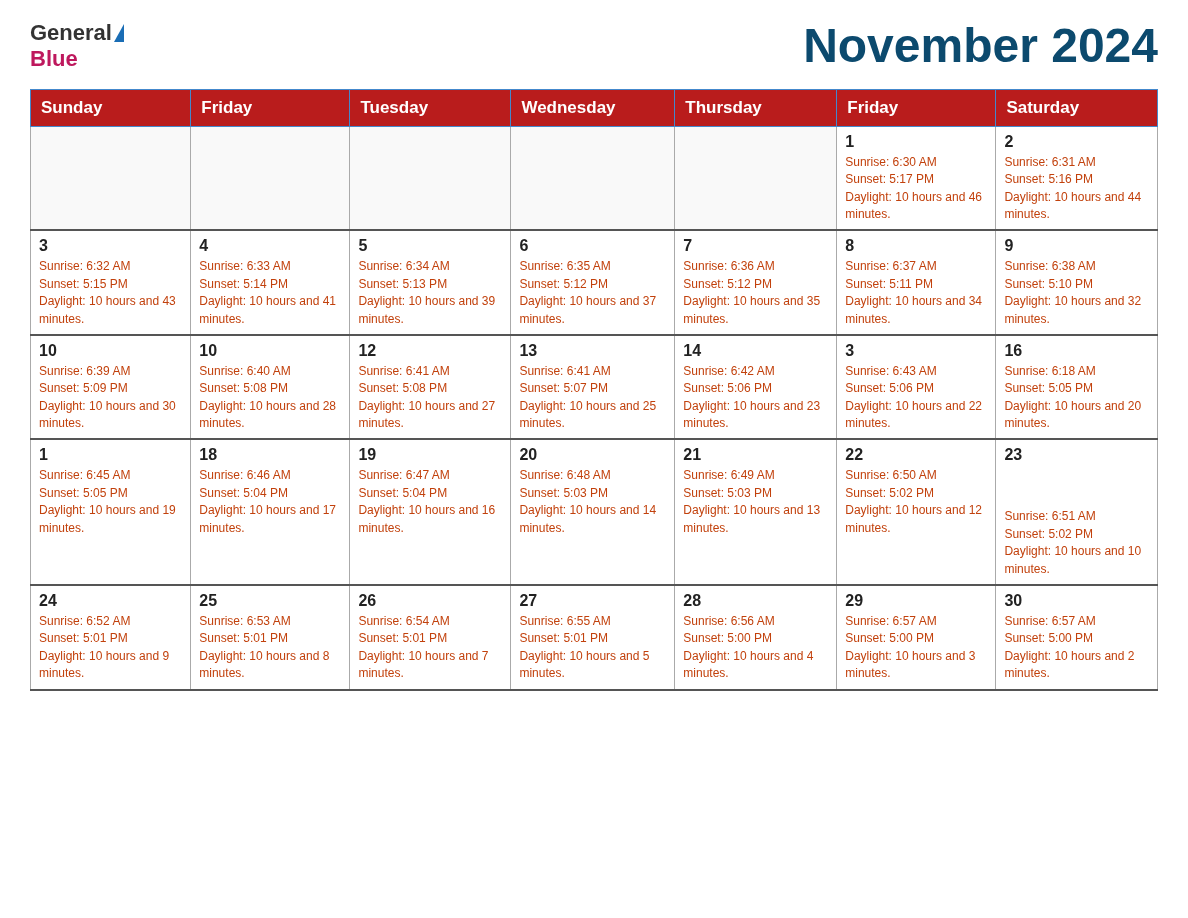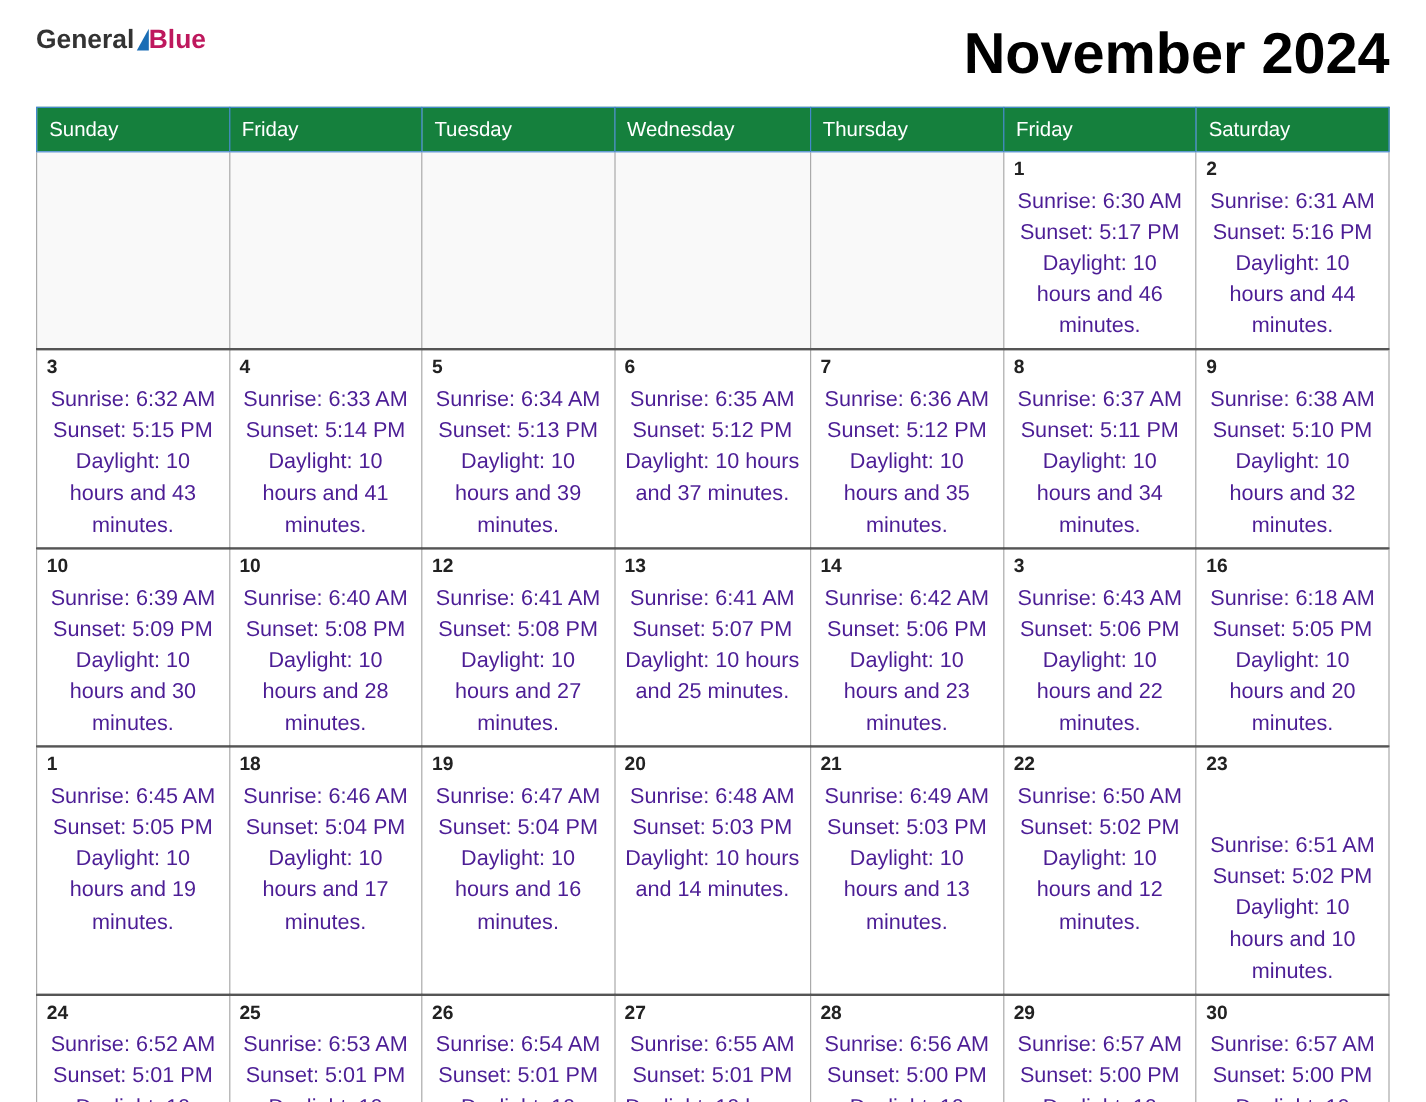--- a/index.html
+++ b/index.html
@@ -30,52 +30,52 @@
       width: 0;
       height: 0;
       border-left: 10px solid transparent;
       border-bottom: 18px solid #1a6db5;
       margin-left: 2px;
       display: inline-block;
       vertical-align: middle;
     }
     .logo-wrapper {
       display: flex;
-      flex-direction: row;
+      flex-direction: column;
       align-items: flex-start;
     }
     .logo-top-row {
       display: flex;
       align-items: center;
     }
     .title-block {
       text-align: right;
     }
     .title-block h1 {
       font-size: 48px;
       font-weight: bold;
-      color: #000000;
+      color: #0c4a6e;
       line-height: 1.1;
     }
     .title-block h2 {
       font-size: 22px;
       font-weight: normal;
       color: #444;
       margin-top: 4px;
     }
     .calendar {
       width: 100%;
       border-collapse: collapse;
       border: 1px solid #555;
     }
     .calendar thead tr th {
-      background-color: #15803d;
+      background-color: #b91c1c;
       color: #fff;
       font-size: 17px;
-      font-weight: normal;
+      font-weight: bold;
       padding: 8px 10px;
       text-align: left;
       border: 1px solid #4488cc;
     }
     .calendar tbody tr td {
       vertical-align: top;
       padding: 6px 8px;
       border: 1px solid #aaa;
       width: 170px;
       min-height: 90px;
@@ -86,24 +86,23 @@
       border-bottom: 2px solid #555;
     }
     .day-number {
       font-size: 16px;
       font-weight: bold;
       color: #222;
       display: block;
       margin-bottom: 3px;
     }
     .day-info {
-      font-size: 18px;
-      color: #4c1d95;
+      font-size: 12px;
+      color: #c2410c;
       line-height: 1.45;
-      text-align: center;
     }
     .empty-cell {
       background: #f9f9f9;
     }
   </style>
 </head>
 <body>
 
 <div class="header">
   <div class="logo-wrapper">

